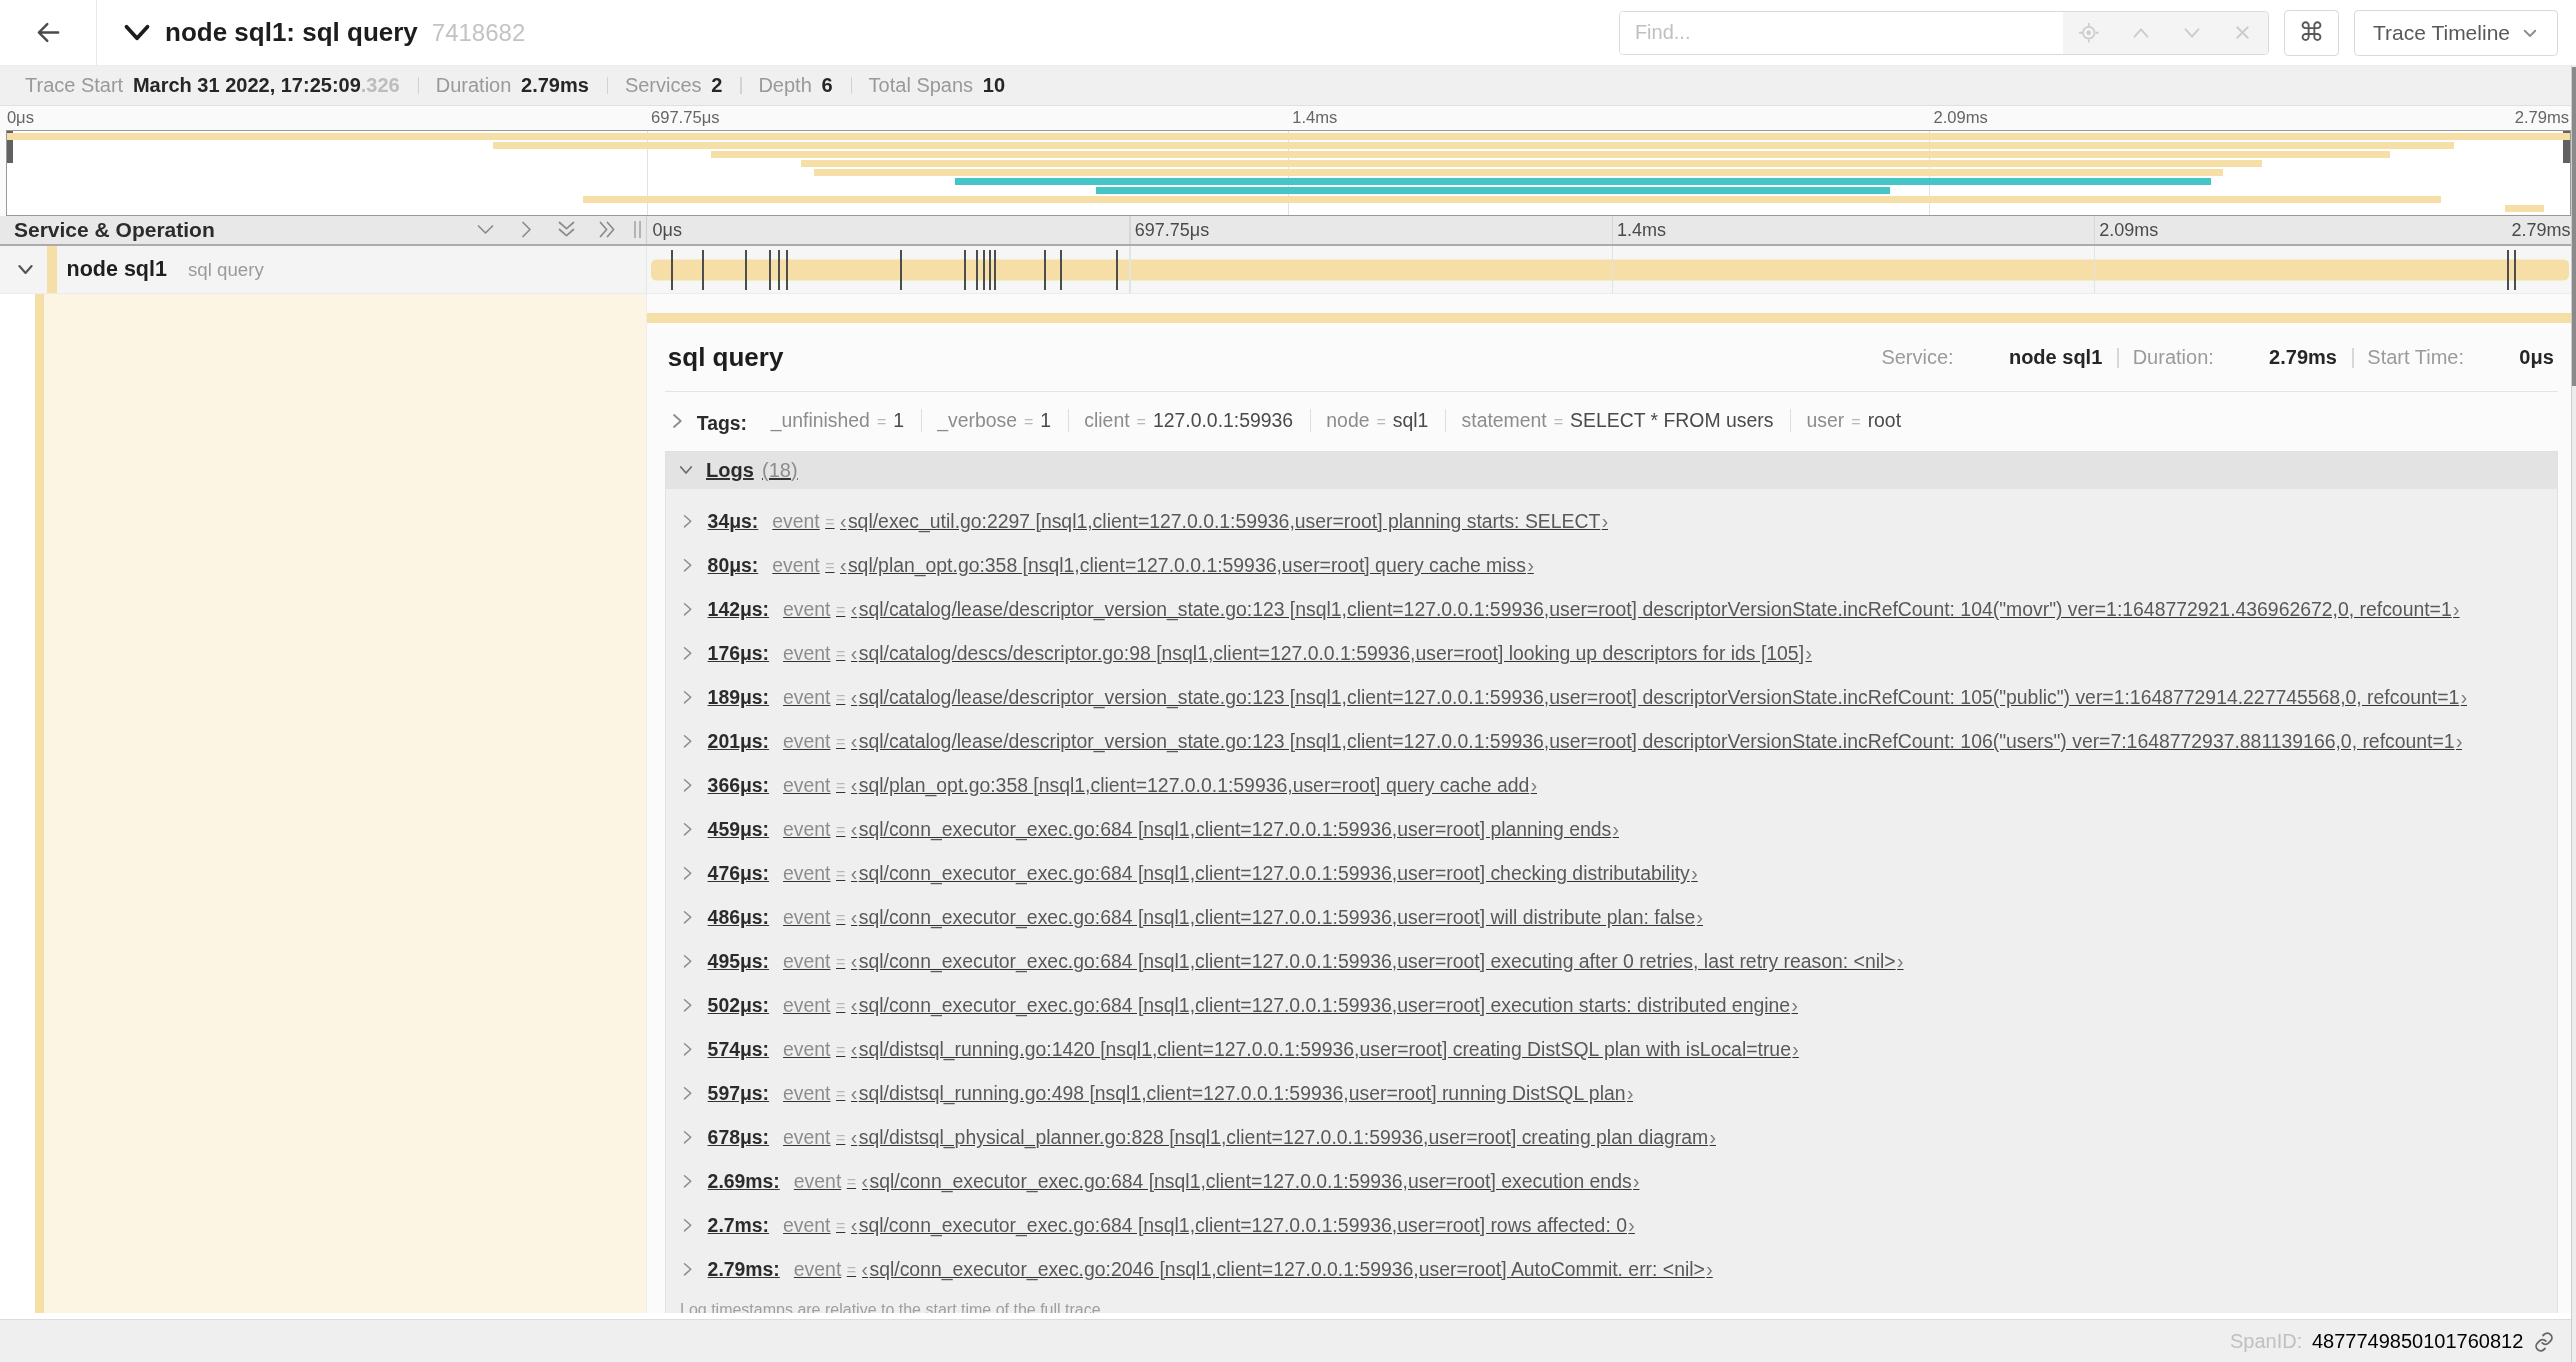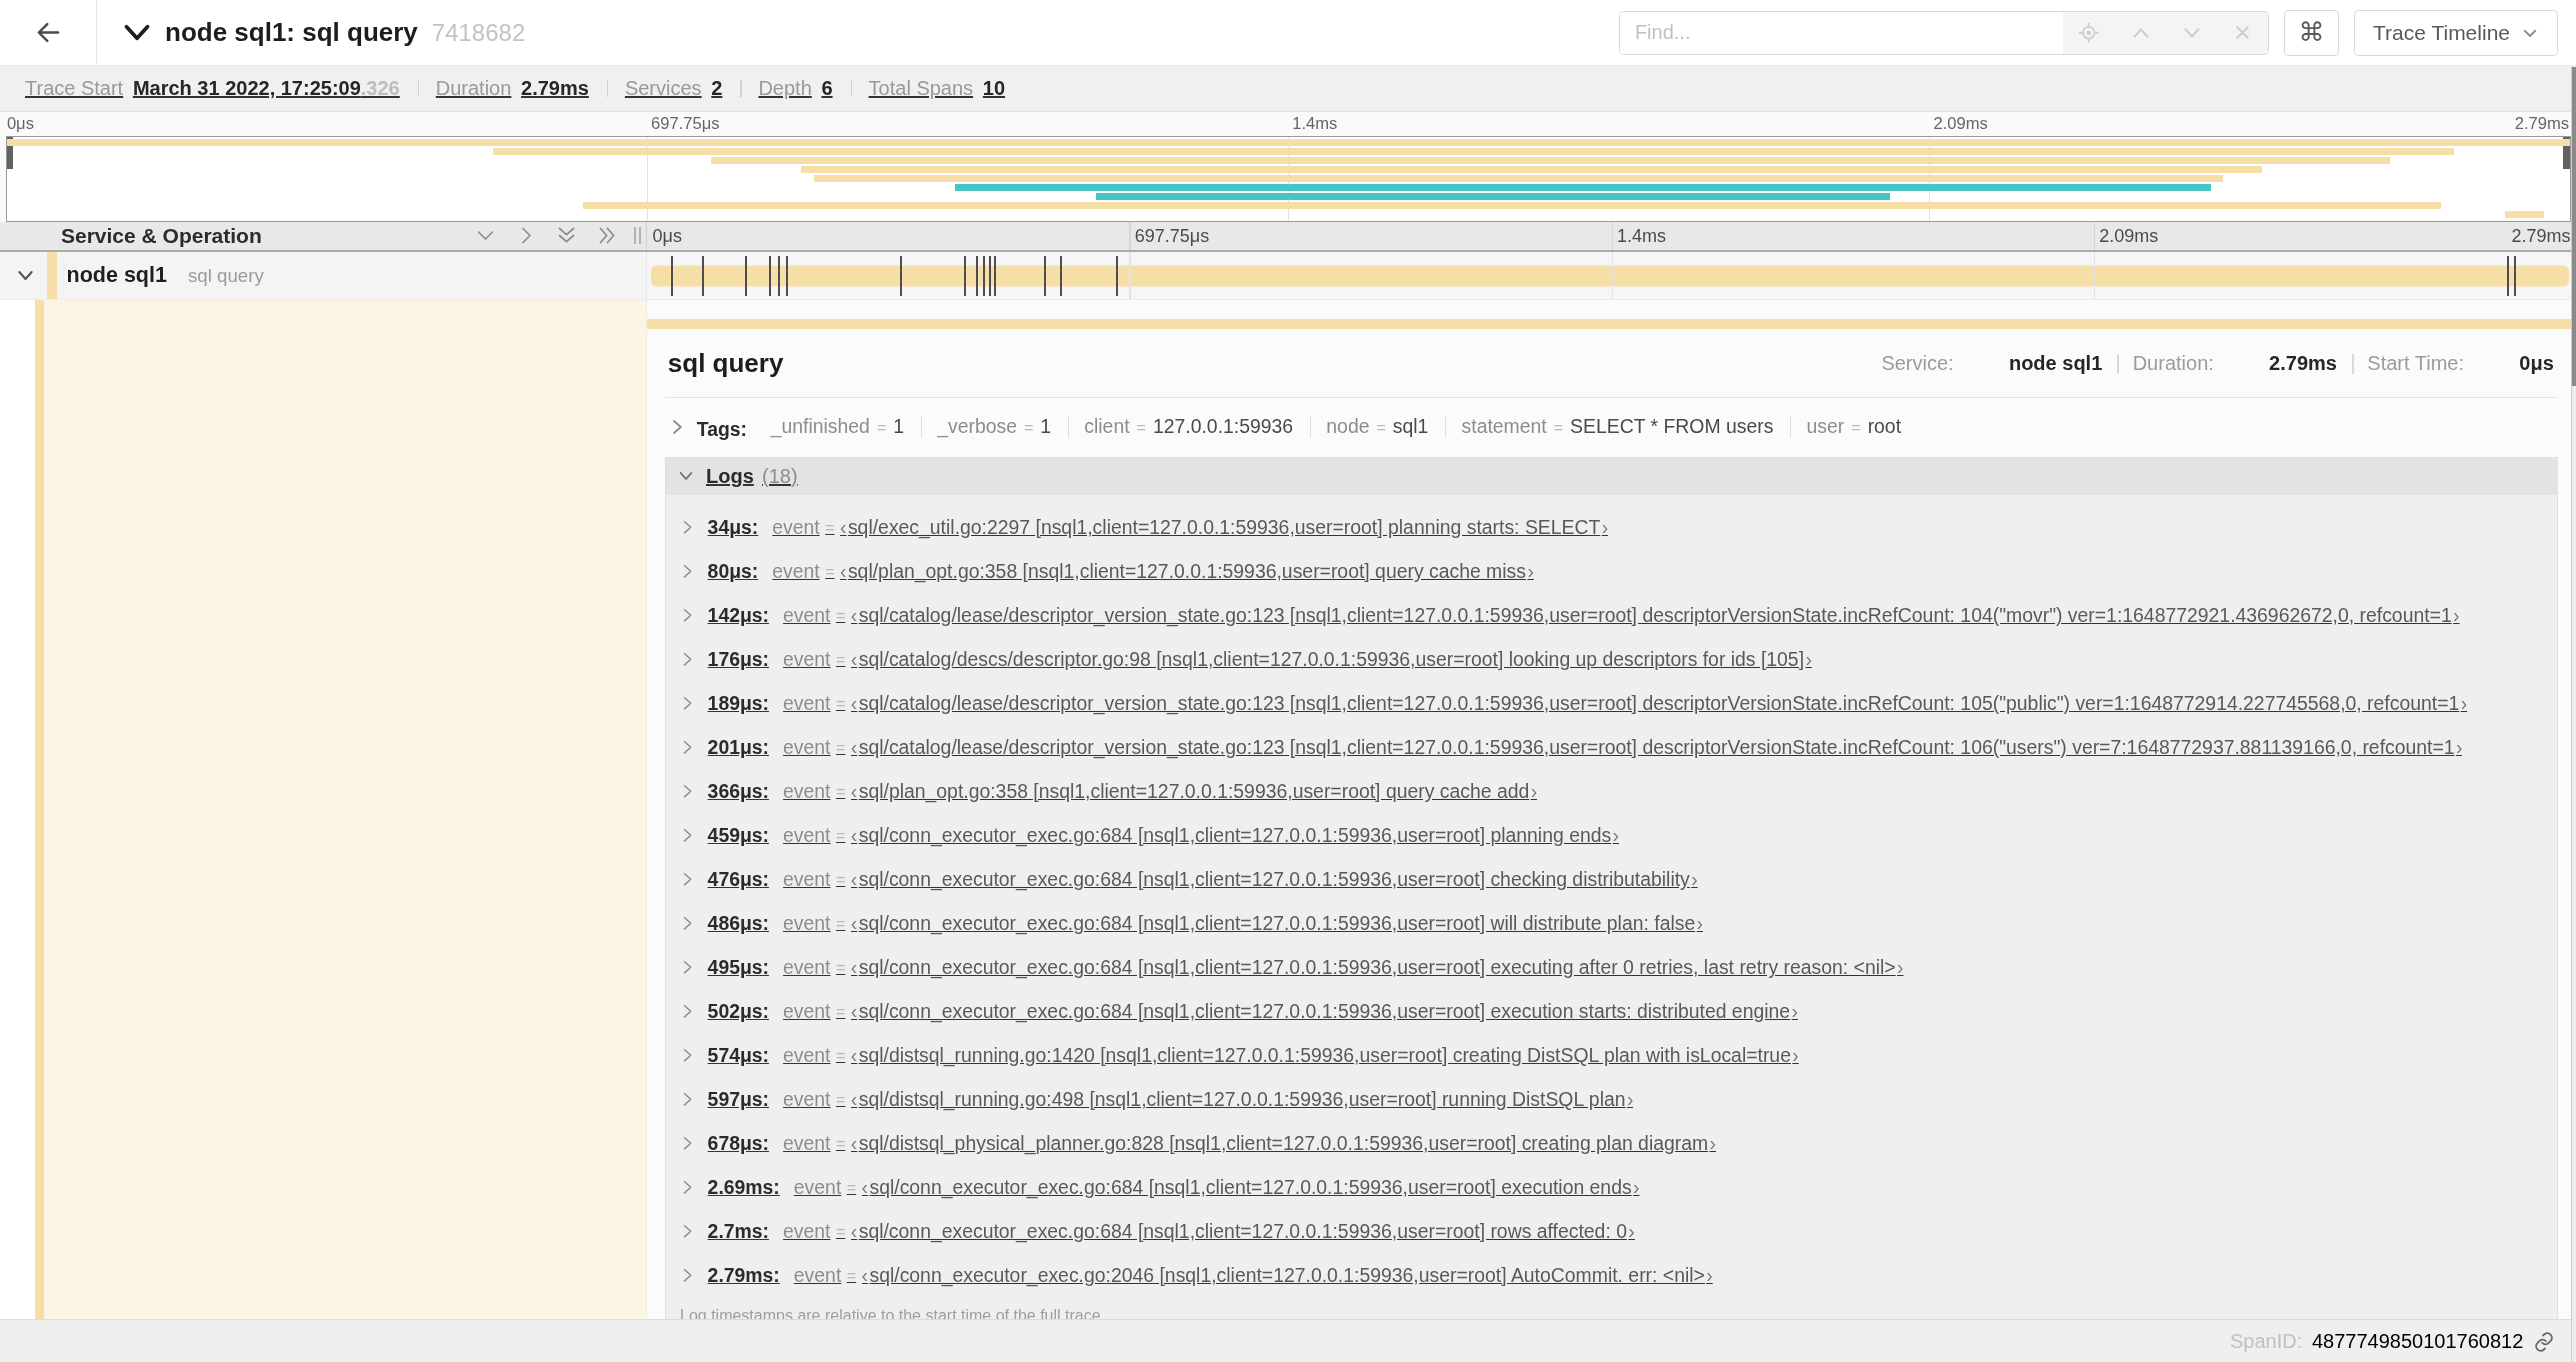--- a/index.html
+++ b/index.html
@@ -25,42 +25,42 @@
     font-family:inherit; }
   .find-input::placeholder { color:#c0c0c0; }
   .find-icons { width:205px; background:#f4f4f4; display:flex; align-items:center; justify-content:space-around; color:#cccccc; }
   .find-icons span { display:flex; align-items:center; }
   .kbd-btn { width:55px; height:46px; border:1.4px solid #d9d9d9; border-radius:4.2px; background:#fff;
     font-size:26px; color:#595959; display:flex; align-items:center; justify-content:center; cursor:pointer; font-family:inherit; }
   .view-btn { height:46px; border:1.4px solid #d9d9d9; border-radius:4.2px; background:#fff; font-size:21px; color:#595959;
     display:flex; align-items:center; gap:11px; padding:0 18px; cursor:pointer; font-family:inherit; white-space:nowrap; }
 
   
-  .trace-bar { height:46px; background:#f0f0f0; border-bottom:1.4px solid #e0e0e0;
-    display:flex; align-items:center; padding-left:7px; font-size:20px;text-decoration:underline; }
+  .trace-bar { height:40px; background:#f0f0f0; border-bottom:1.4px solid #e0e0e0;
+    display:flex; align-items:center; padding-left:7px; font-size:20px; }
   .trace-item { display:flex; align-items:baseline; padding:0 18px; position:relative; white-space:nowrap; }
   .trace-item + .trace-item::before { content:""; position:absolute; left:0; top:2.8px; bottom:2.8px; width:1.4px; background:#d2d2d2; }
   .trace-label { color:#999; margin-right:9.7px; }
   .trace-value { color:#262626; font-weight:bold; }
   .trace-suffix { color:#bdbdbd; font-weight:bold; }
 
   
   .minimap-section { background:#fafafa; padding:0 5.5px; }
   .minimap-ticks { position:relative; height:23.5px; font-size:16.6px; color:#666; }
   .minimap-ticks .tick-label { position:absolute; bottom:1.4px; white-space:nowrap; }
   .minimap-canvas { position:relative; height:86px; background:#fff; border:1.4px solid #999; overflow:hidden; }
   .mm-grid { position:absolute; top:0; bottom:0; width:0.7px; background:#e2e2e2; }
   .mm-row { position:absolute; height:7.6px; }
   .mm-handle { position:absolute; width:6.2px; height:32px; top:0; background:#616161; cursor:ew-resize; }
   .mm-handle.left { left:0; } .mm-handle.right { right:0; }
 
   
   .cols-header { height:30.5px; display:flex; background:#e8e8e8; border-bottom:2.1px solid #ababab; }
   .cols-left { width:647px; display:flex; align-items:center; padding-left:14px; border-right:1.4px solid #cfcfcf; }
-  .cols-title { font-weight:bold; font-size:21px; color:#2b2b2b; flex:1; white-space:nowrap;margin-left:47px; }
+  .cols-title { font-weight:bold; font-size:21px; color:#2b2b2b; flex:1; white-space:nowrap; }
   .cols-icons { display:flex; gap:19.4px; margin-right:16.6px; color:#8c8c8c; align-items:center; }
   .cols-icons span { display:flex; cursor:pointer; }
   .col-grip { display:flex; gap:3.5px; margin-right:5.5px; cursor:col-resize; }
   .col-grip i { width:1.4px; height:16.6px; background:#b3b3b3; }
   .cols-right { flex:1; position:relative; color:#4a4a4a; }
   .ruler-label { position:absolute; top:50%; transform:translateY(-50%); font-size:18px; white-space:nowrap; }
   .ruler-grid { position:absolute; top:0; bottom:0; width:1.4px; background:#d6d6d6; }
 
   
   .span-row { height:48px; display:flex; background:#f6f6f6; border-bottom:1.4px solid #ececec; }

